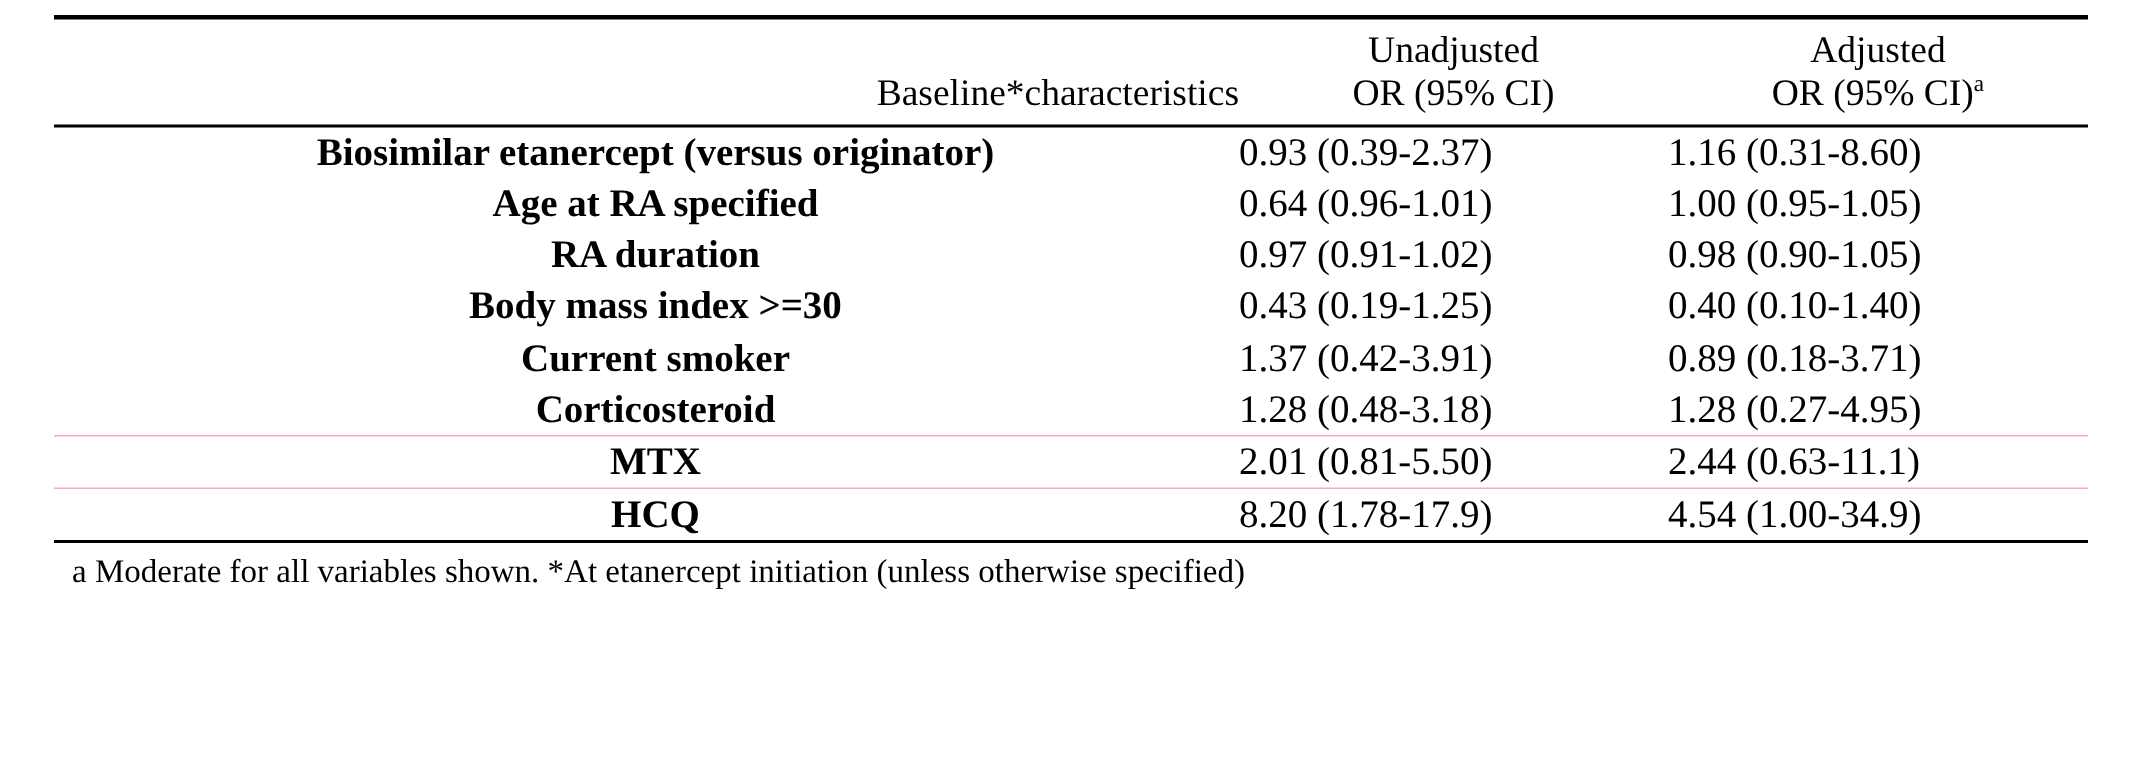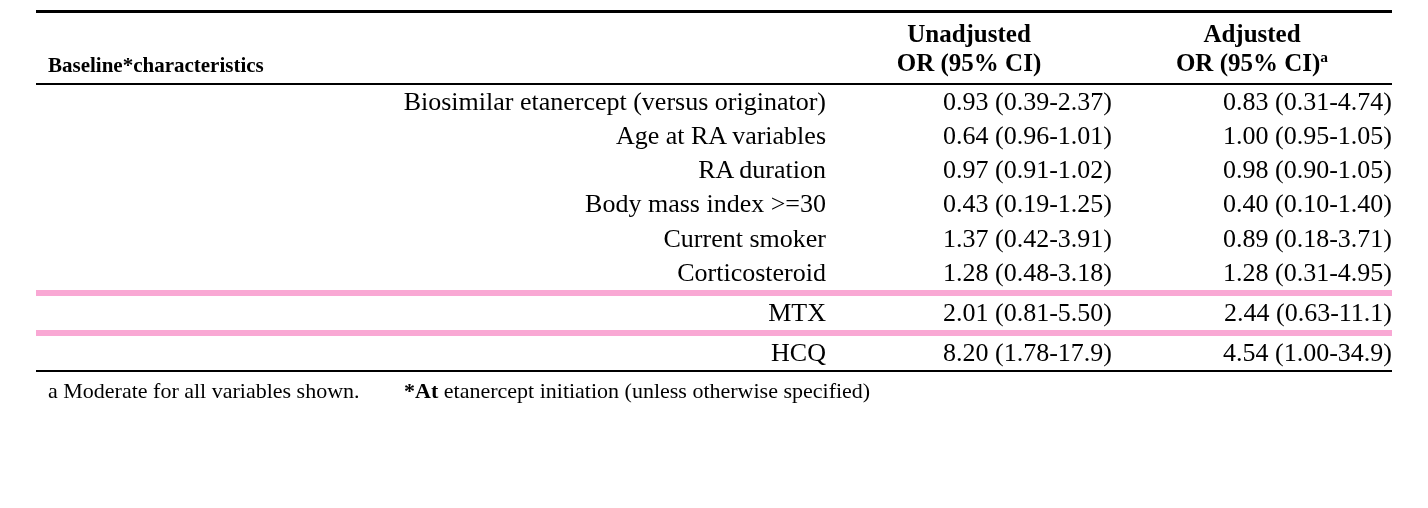--- a/index.html
+++ b/index.html
@@ -29,65 +29,66 @@
     line-height: 1.16;
   }
   table.stats col.c1 { width: 790px; }
   table.stats col.c2 { width: 286px; }
   table.stats col.c3 { width: 280px; }
 
   .rule-top td {
     border-top: 3px solid #000;
   }
   thead th {
-    font-weight: bold;
+    font-weight: normal;
     vertical-align: bottom;
     padding: 6px 0 6px 0;
   }
   thead th.head-left {
-    text-align: left;
+    text-align: right;
     padding-left: 12px;
-    font-size: 21px;
+    font-size: 25px;
     padding-top: 26px;
   }
   thead th.head-ctr {
     text-align: center;
     font-size: 25px;
   }
   thead th .l1 { display: block; }
   thead th .l2 { display: block; }
   thead tr.headrow th {
     border-bottom: 2px solid #000;
   }
   tbody td {
     padding: 2px 0 2px 0;
     font-size: 26px;
     vertical-align: baseline;
   }
   tbody td.label {
-    text-align: right;
+    text-align: center;
     padding-left: 12px;
     white-space: nowrap;
+    font-weight: bold;
   }
   tbody td.val {
-    text-align: right;
+    text-align: left;
   }
   tbody tr.sep-above td {
-    border-top: 6px solid #f9a8d4;
+    border-top: 1px solid #f9a8d4;
   }
   tbody tr.last-row td {
     border-bottom: 2px solid #000;
   }
   .footnote {
     margin-top: 6px;
     padding-left: 12px;
     font-size: 22px;
     line-height: 1.2;
   }
-  .footnote .bold { font-weight: bold; margin-left: 39px; }
+  .footnote .bold { font-weight: normal; }
   sup {
     font-size: 0.62em;
     vertical-align: super;
     line-height: 0;
   }
 </style>
 </head>
 <body>
 
 <div class="page">
@@ -115,24 +116,24 @@
           <span class="l1">Adjusted</span>
           <span class="l2"><span>OR (95% CI)</span><sup>a</sup></span>
         </th>
       </tr>
     </thead>
 
     <tbody>
       <tr>
         <td class="label">Biosimilar etanercept (versus originator)</td>
         <td class="val">0.93 (0.39-2.37)</td>
-        <td class="val">0.83 (0.31-4.74)</td>
+        <td class="val">1.16 (0.31-8.60)</td>
       </tr>
       <tr>
-        <td class="label">Age at RA variables</td>
+        <td class="label">Age at RA specified</td>
         <td class="val">0.64 (0.96-1.01)</td>
         <td class="val">1.00 (0.95-1.05)</td>
       </tr>
       <tr>
         <td class="label">RA duration</td>
         <td class="val">0.97 (0.91-1.02)</td>
         <td class="val">0.98 (0.90-1.05)</td>
       </tr>
       <tr>
         <td class="label">Body mass index &gt;=30</td>
@@ -140,21 +141,21 @@
         <td class="val">0.40 (0.10-1.40)</td>
       </tr>
       <tr>
         <td class="label">Current smoker</td>
         <td class="val">1.37 (0.42-3.91)</td>
         <td class="val">0.89 (0.18-3.71)</td>
       </tr>
       <tr>
         <td class="label">Corticosteroid</td>
         <td class="val">1.28 (0.48-3.18)</td>
-        <td class="val">1.28 (0.31-4.95)</td>
+        <td class="val">1.28 (0.27-4.95)</td>
       </tr>
       <tr class="sep-above">
         <td class="label">MTX</td>
         <td class="val">2.01 (0.81-5.50)</td>
         <td class="val">2.44 (0.63-11.1)</td>
       </tr>
       <tr class="sep-above last-row">
         <td class="label">HCQ</td>
         <td class="val">8.20 (1.78-17.9)</td>
         <td class="val">4.54 (1.00-34.9)</td>

